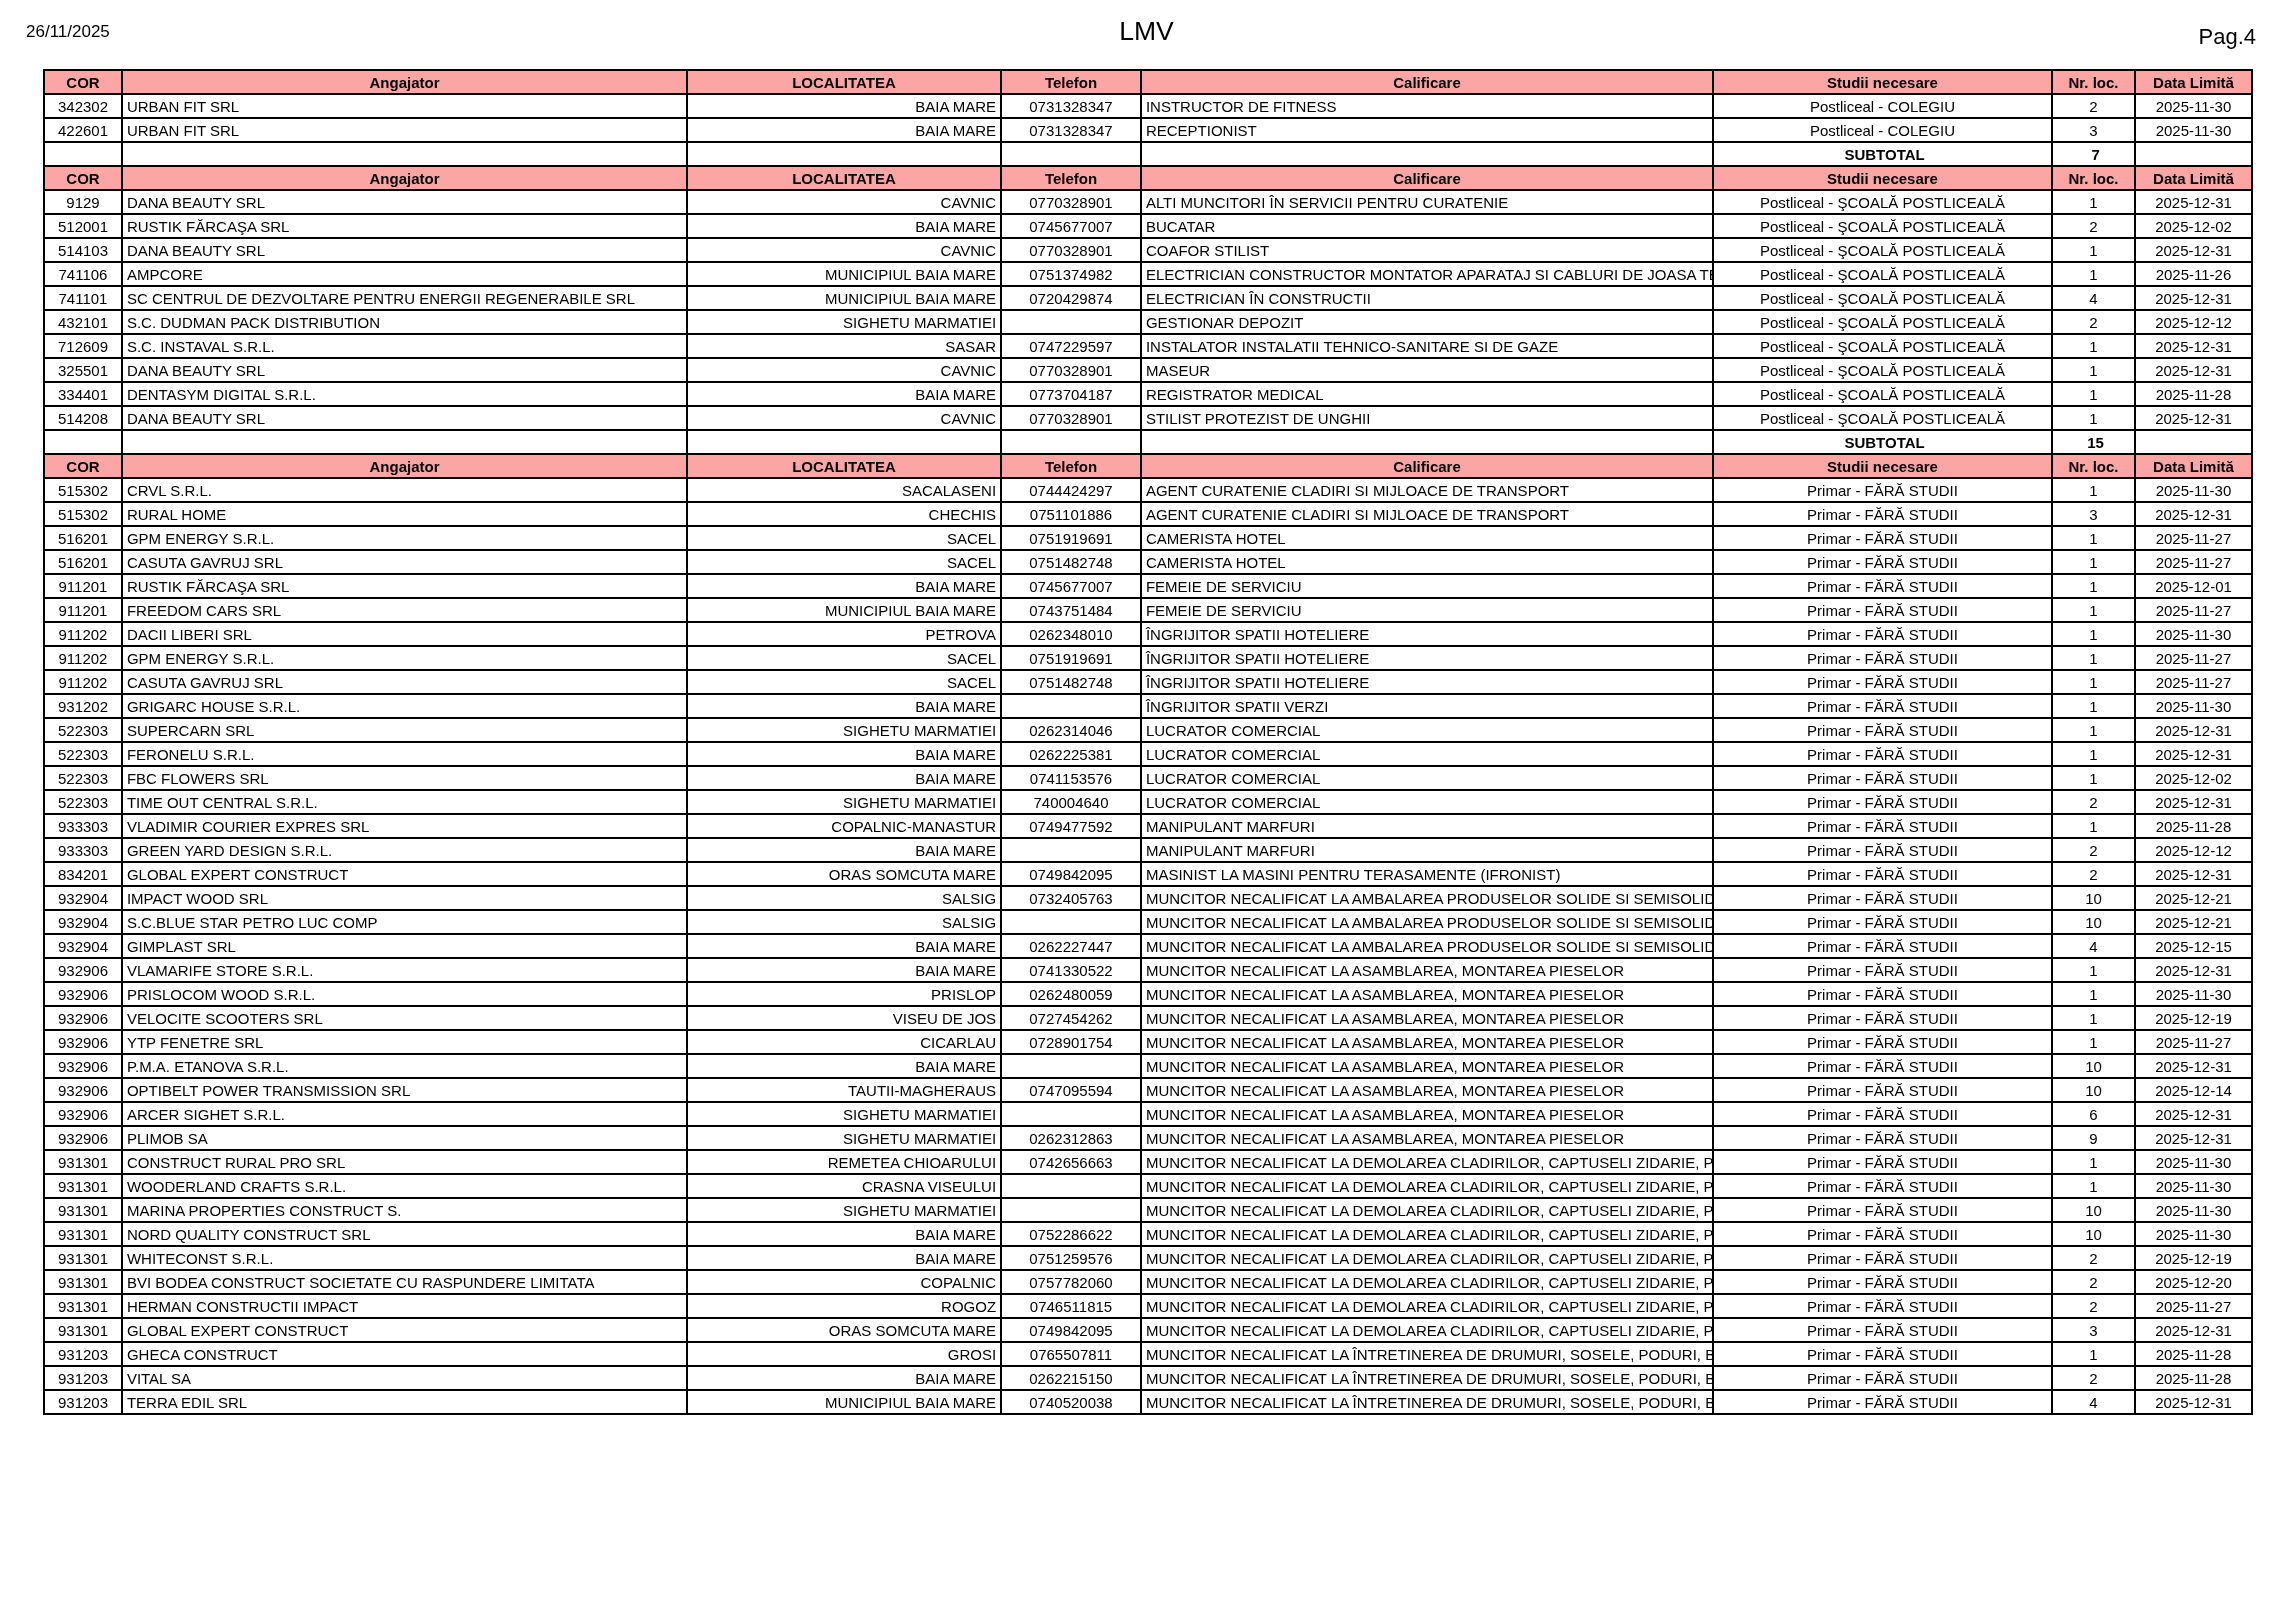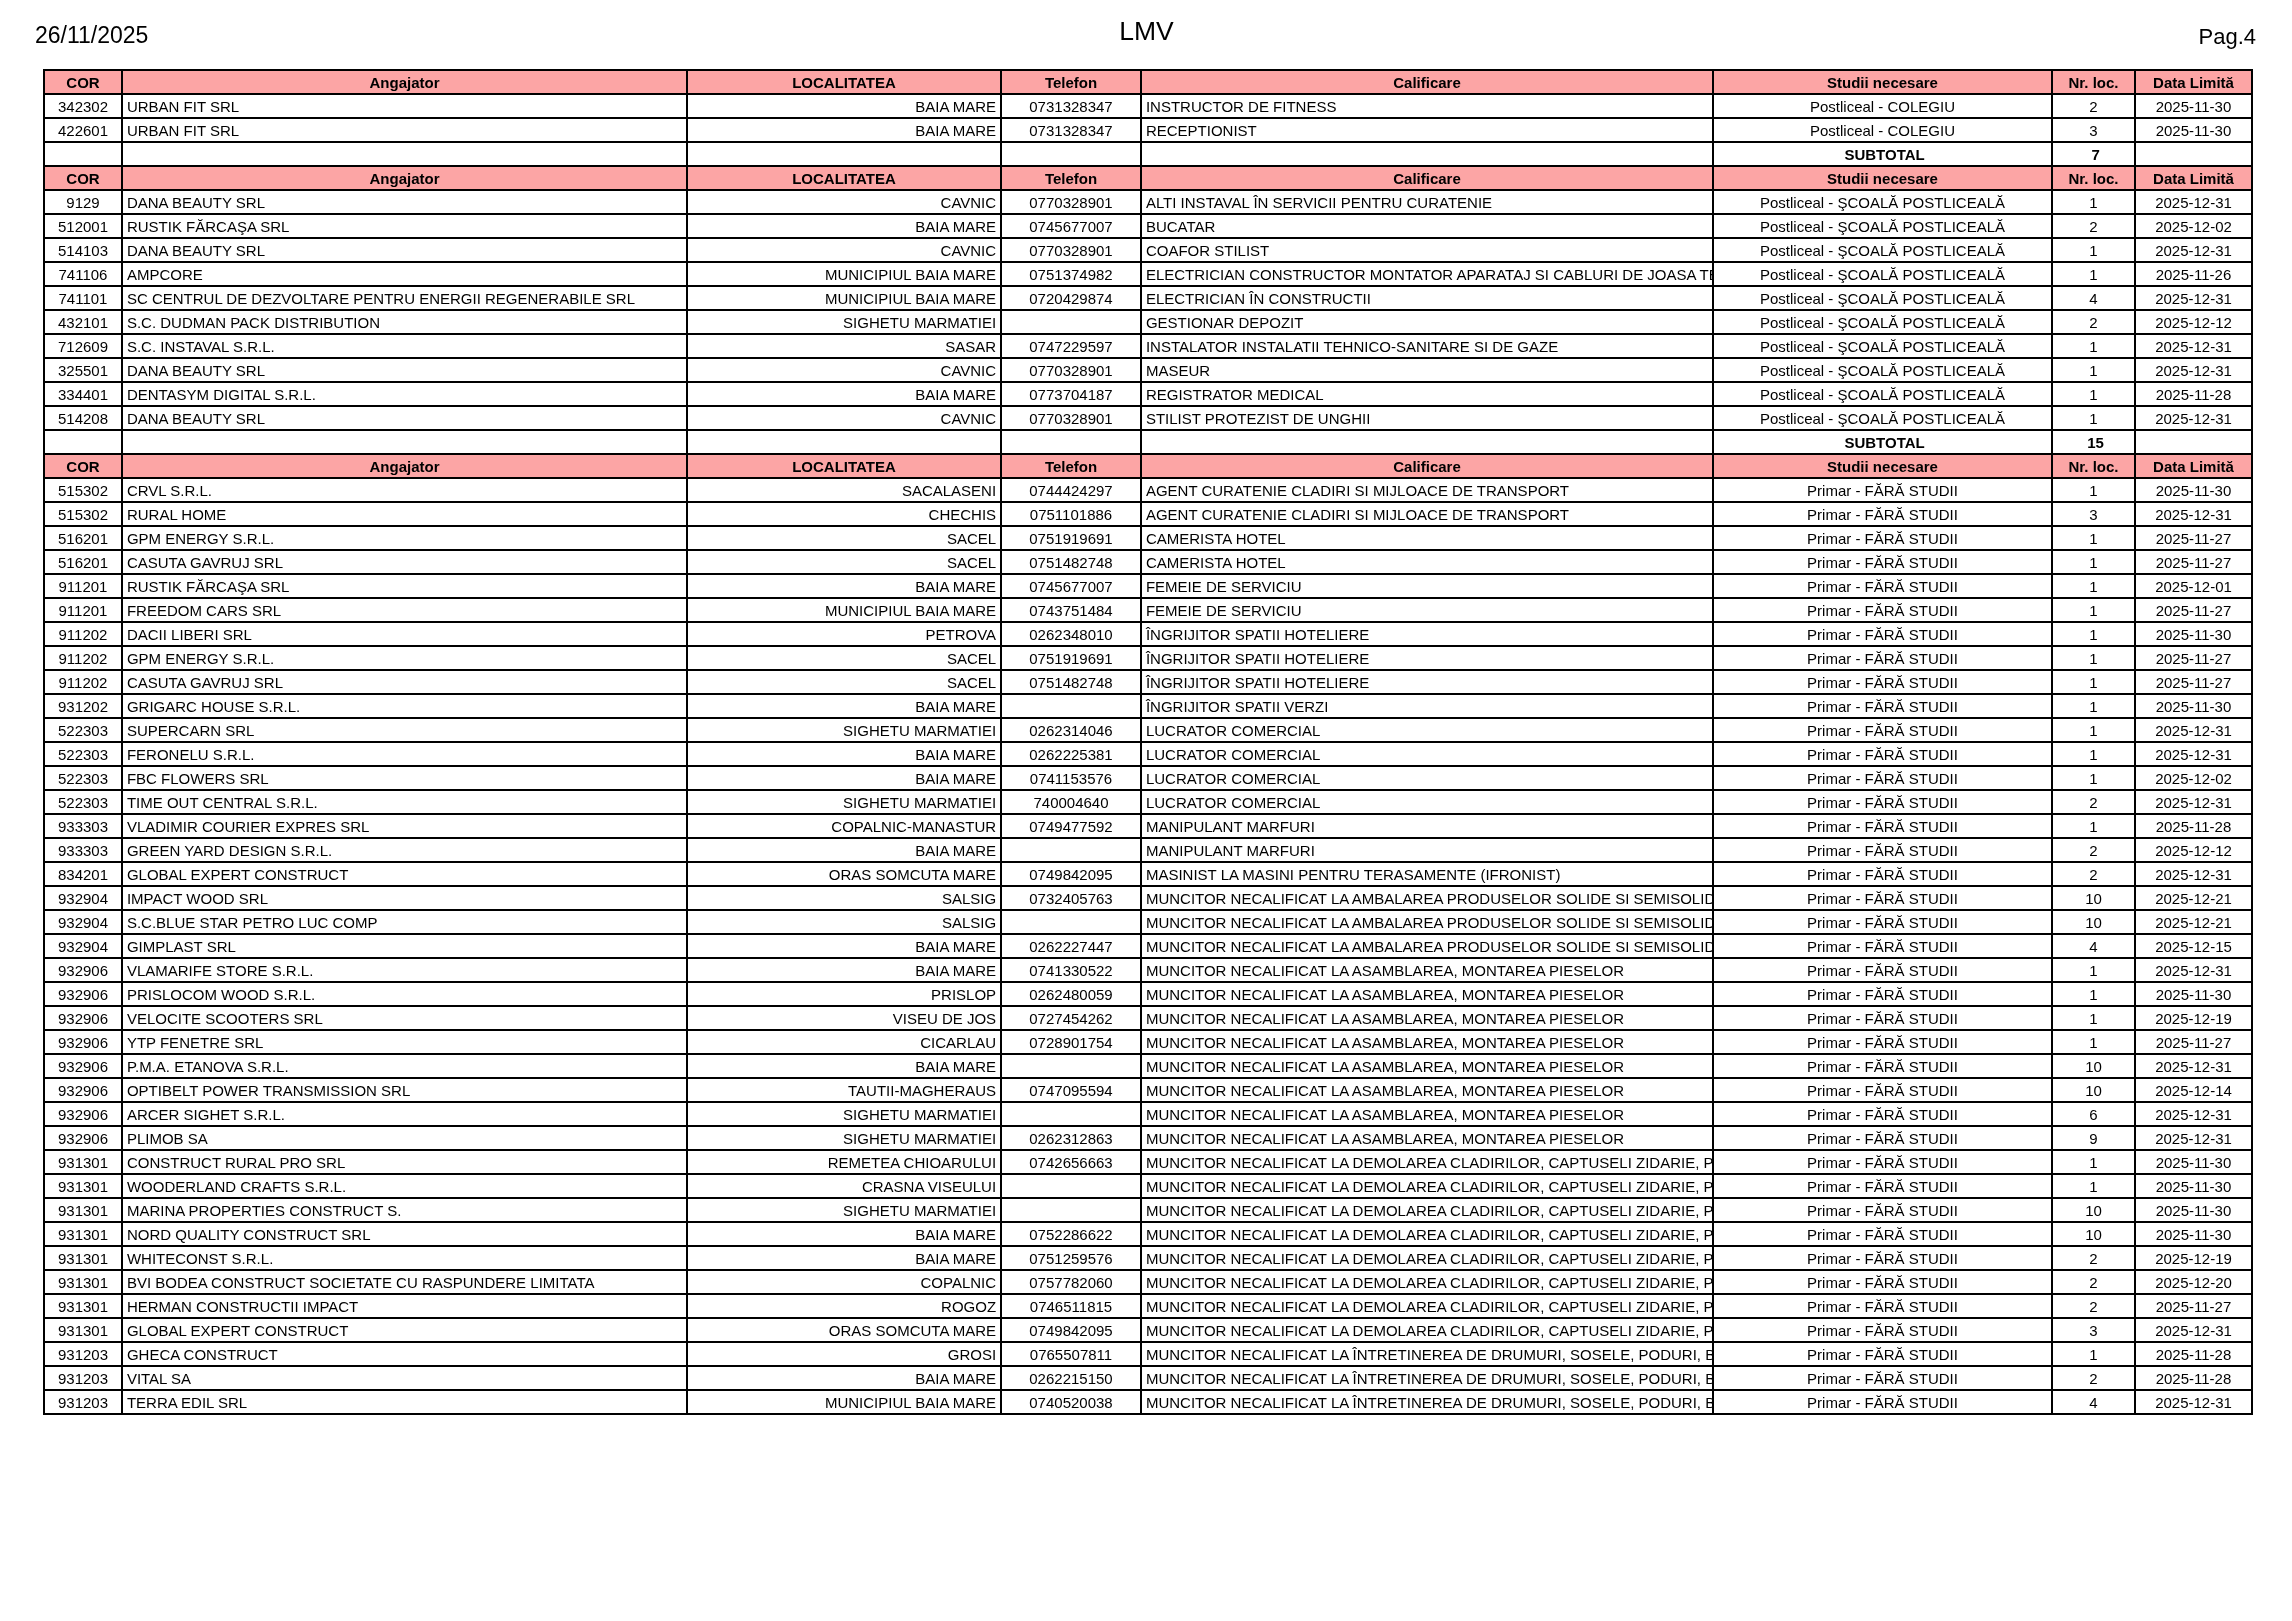--- a/index.html
+++ b/index.html
@@ -1,20 +1,20 @@
 <!DOCTYPE html>
 <html><head>
 <meta charset="utf-8">
 <style>
   html,body{margin:0;padding:0;}
   body{
     width:2293px;height:1621px;position:relative;background:#ffffff;
     font-family:"Liberation Sans",sans-serif;color:#000;
   }
-  .top-date{position:absolute;left:35px;top:21.6px;font-size:23px;}
+  .top-date{position:absolute;left:26px;top:21.6px;font-size:17px;}
   .top-title{position:absolute;left:0;right:0;top:15.7px;text-align:center;font-size:26.5px;}
   .top-page{position:absolute;right:37px;top:24px;font-size:22px;}
   table.lmv{
     position:absolute;left:43px;top:69px;width:2208px;
     border-collapse:collapse;table-layout:fixed;
     border:2.9px solid #000;
   }
   table.lmv td{
     border:2px solid #000;
     height:22px;
@@ -110,21 +110,21 @@
         <td>Calificare</td>
         <td>Studii necesare</td>
         <td>Nr. loc.</td>
         <td>Data Limită</td>
       </tr>
       <tr>
         <td>9129</td>
         <td>DANA BEAUTY SRL</td>
         <td>CAVNIC</td>
         <td>0770328901</td>
-        <td>ALTI INSTAVAL ÎN SERVICII PENTRU CURATENIE</td>
+        <td>ALTI MUNCITORI ÎN SERVICII PENTRU CURATENIE</td>
         <td>Postliceal - ŞCOALĂ POSTLICEALĂ</td>
         <td>1</td>
         <td>2025-12-31</td>
       </tr>
       <tr>
         <td>512001</td>
         <td>RUSTIK FĂRCAŞA SRL</td>
         <td>BAIA MARE</td>
         <td>0745677007</td>
         <td>BUCATAR</td>

